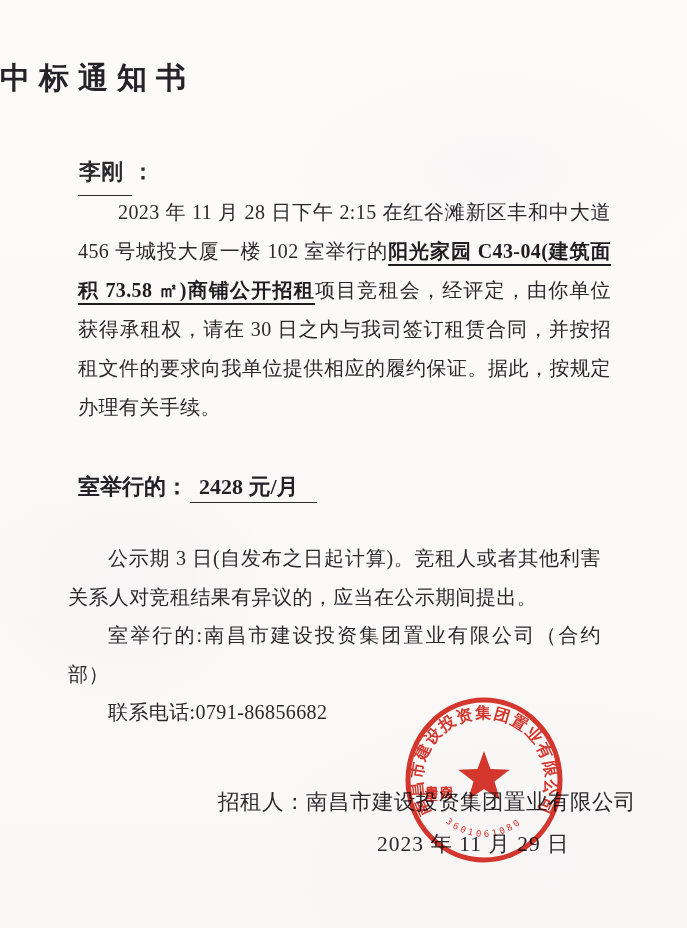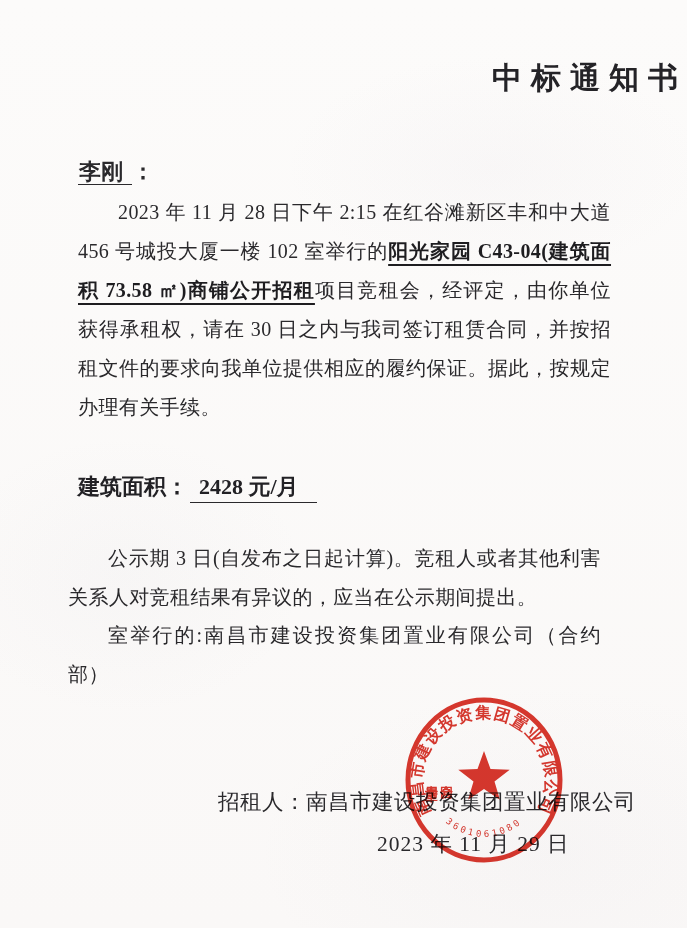--- a/index.html
+++ b/index.html
@@ -11,31 +11,31 @@
     color:#2a292c;
     font-family:"Liberation Serif","DejaVu Serif",serif;
     background:
       radial-gradient(ellipse 300px 160px at 72% 18%, rgba(205,195,210,.07), transparent 70%),
       radial-gradient(ellipse 260px 200px at 18% 62%, rgba(180,180,195,.05), transparent 70%),
       radial-gradient(ellipse 420px 240px at 80% 92%, rgba(190,185,200,.06), transparent 70%),
       linear-gradient(#fcfbfa,#faf8f7);
   }
   .title{
     position:absolute;top:58px;left:0;right:0;margin:0;
-    text-align:right;
+    text-align:left;
     font-size:30px;font-weight:600;letter-spacing:9px;
     color:#242327;
   }
   .salutation{
     position:absolute;top:157px;left:78px;
     font-size:22px;font-weight:600;
   }
   .salutation .name{
     border-bottom:1.6px solid #2a292c;
-    padding:0 9px 0 1px;
+    padding:0 9px 11px 1px;
   }
   .para{
     margin:0;
     font-size:20px;line-height:39px;
     text-align:justify;
     letter-spacing:.4px;
   }
   .para1{
     position:absolute;top:193px;left:78px;width:533px;
     text-indent:2em;
@@ -97,25 +97,26 @@
 <body>
 
 <div class="page">
 
   <h1 class="title">中标通知书</h1>
 
   <div class="salutation"><span class="name">李刚</span><span>：</span></div>
 
   <p class="para para1"><span>2023 年 11 月 28 日下午 2:15 在红谷滩新区丰和中大道 456 号城投大厦一楼 102 室举行的</span><span class="emph">阳光家园 C43-04(建筑面积 73.58 ㎡)商铺公开招租</span><span>项目竞租会，经评定，由你单位获得承租权，请在 30 日之内与我司签订租赁合同，并按招租文件的要求向我单位提供相应的履约保证。据此，按规定办理有关手续。</span></p>
 
-  <div class="result"><span class="result-label">建筑面积：</span><span class="result-value">2428 元/月</span></div>
+  <div class="result"><span class="result-label">室举行的：</span><span class="result-value">2428 元/月</span></div>
 
   <div class="notice">
     <p class="para ind">公示期 3 日(自发布之日起计算)。竞租人或者其他利害关系人对竞租结果有异议的，应当在公示期间提出。</p>
     <p class="para ind">室举行的:南昌市建设投资集团置业有限公司（合约部）</p>
+    <p class="para ind">联系电话:0791-86856682</p>
   </div>
 
   <div class="lessor"><span>招租人：</span><span>南昌市建设投资集团置业有限公司</span></div>
 
   <div class="date">2023 年 11 月 29 日</div>
 
   <div class="stamp">
     <svg viewBox="0 0 170 172" width="170" height="172">
       <ellipse cx="85" cy="86" rx="76" ry="80" fill="none" stroke="#d6281e" stroke-width="5"></ellipse>
       <path id="sealArcTop" d="M 32.5,119 A 62,62 0 1 1 137.5,119" fill="none"></path>

